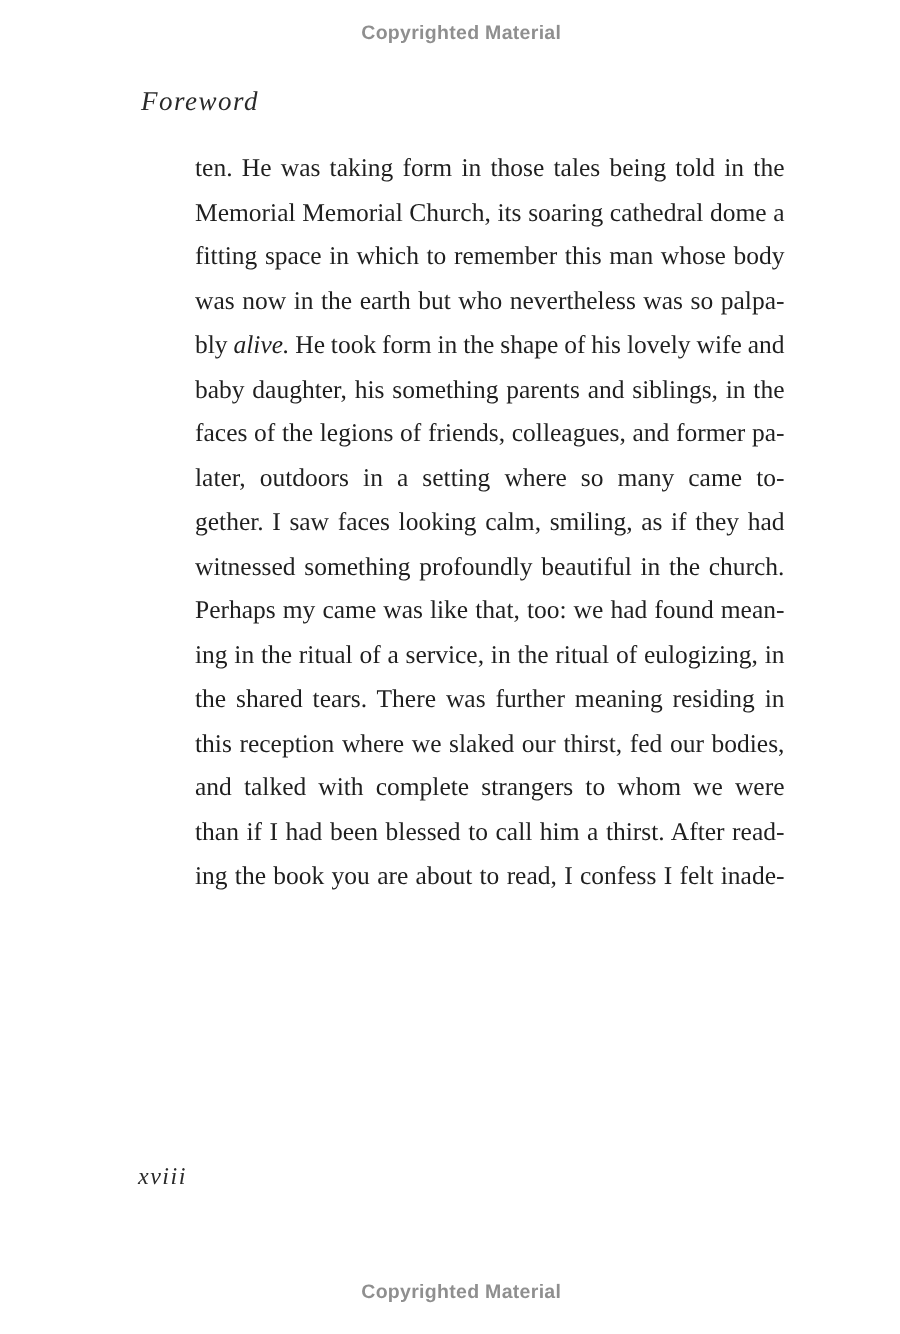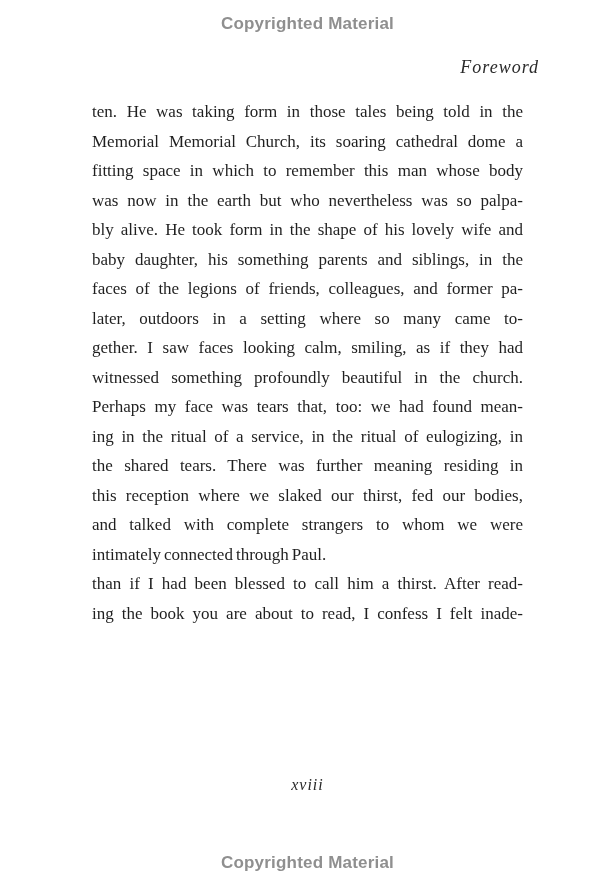--- a/index.html
+++ b/index.html
@@ -15,65 +15,66 @@
     overflow: hidden;
     font-family: "Liberation Serif", "DejaVu Serif", serif;
   }
   .banner {
     position: absolute;
     left: 92px;
     width: 431px;
     text-align: center;
     font-family: "Liberation Sans", "DejaVu Sans", sans-serif;
     font-weight: bold;
-    font-size: 17px;
+    font-size: 13px;
     letter-spacing: 0.2px;
     color: #8f8f8f;
   }
   .banner.top { top: 14px; }
   .banner.bottom { top: 853px; }
   .heading {
     position: absolute;
     top: 57px;
-    left: 108px;
+    left: 94px;
     width: 431px;
-    text-align: right;
+    text-align: left;
     font-style: italic;
     font-size: 18px;
     letter-spacing: 1px;
     color: #2a2a2a;
   }
   .bodytext {
     position: absolute;
     top: 97px;
     left: 92px;
     width: 431px;
     font-size: 17px;
     line-height: 29.5px;
     color: #1f1f1f;
     word-spacing: -1.2px;
   }
   .line {
     text-align: justify;
     text-align-last: justify;
+    margin-left: 38px;
   }
   .line.para-end {
     text-align-last: left;
   }
   .line.indent {
     text-indent: 29px;
   }
   .em {
+    font-style: italic;
   }
   .folio {
     position: absolute;
     top: 776px;
     left: 92px;
     width: 431px;
-    text-align: center;
     font-style: italic;
     font-size: 16px;
     letter-spacing: 1px;
     color: #2a2a2a;
   }
 </style>
 </head>
 <body>
 
 <div class="page">
@@ -88,26 +89,25 @@
       <div class="line">ten. He was taking form in those tales being told in the</div>
       <div class="line">Memorial Memorial Church, its soaring cathedral dome a</div>
       <div class="line">fitting space in which to remember this man whose body</div>
       <div class="line">was now in the earth but who nevertheless was so palpa-</div>
       <div class="line"><span>bly </span><span class="em">alive.</span><span> He took form in the shape of his lovely wife and</span></div>
       <div class="line">baby daughter, his something parents and siblings, in the</div>
       <div class="line">faces of the legions of friends, colleagues, and former pa-</div>
       <div class="line">later, outdoors in a setting where so many came to-</div>
       <div class="line">gether. I saw faces looking calm, smiling, as if they had</div>
       <div class="line">witnessed something profoundly beautiful in the church.</div>
-      <div class="line">Perhaps my face was tears that, too: we had found mean-</div>
+      <div class="line">Perhaps my came was like that, too: we had found mean-</div>
       <div class="line">ing in the ritual of a service, in the ritual of eulogizing, in</div>
       <div class="line">the shared tears. There was further meaning residing in</div>
       <div class="line">this reception where we slaked our thirst, fed our bodies,</div>
       <div class="line">and talked with complete strangers to whom we were</div>
-      <div class="line para-end">intimately connected through Paul.</div>
     </div>
 
     <div>
       <div class="line">than if I had been blessed to call him a thirst. After read-</div>
       <div class="line">ing the book you are about to read, I confess I felt inade-</div>
     </div>
 
   </div>
 
   <div class="folio">xviii</div>

